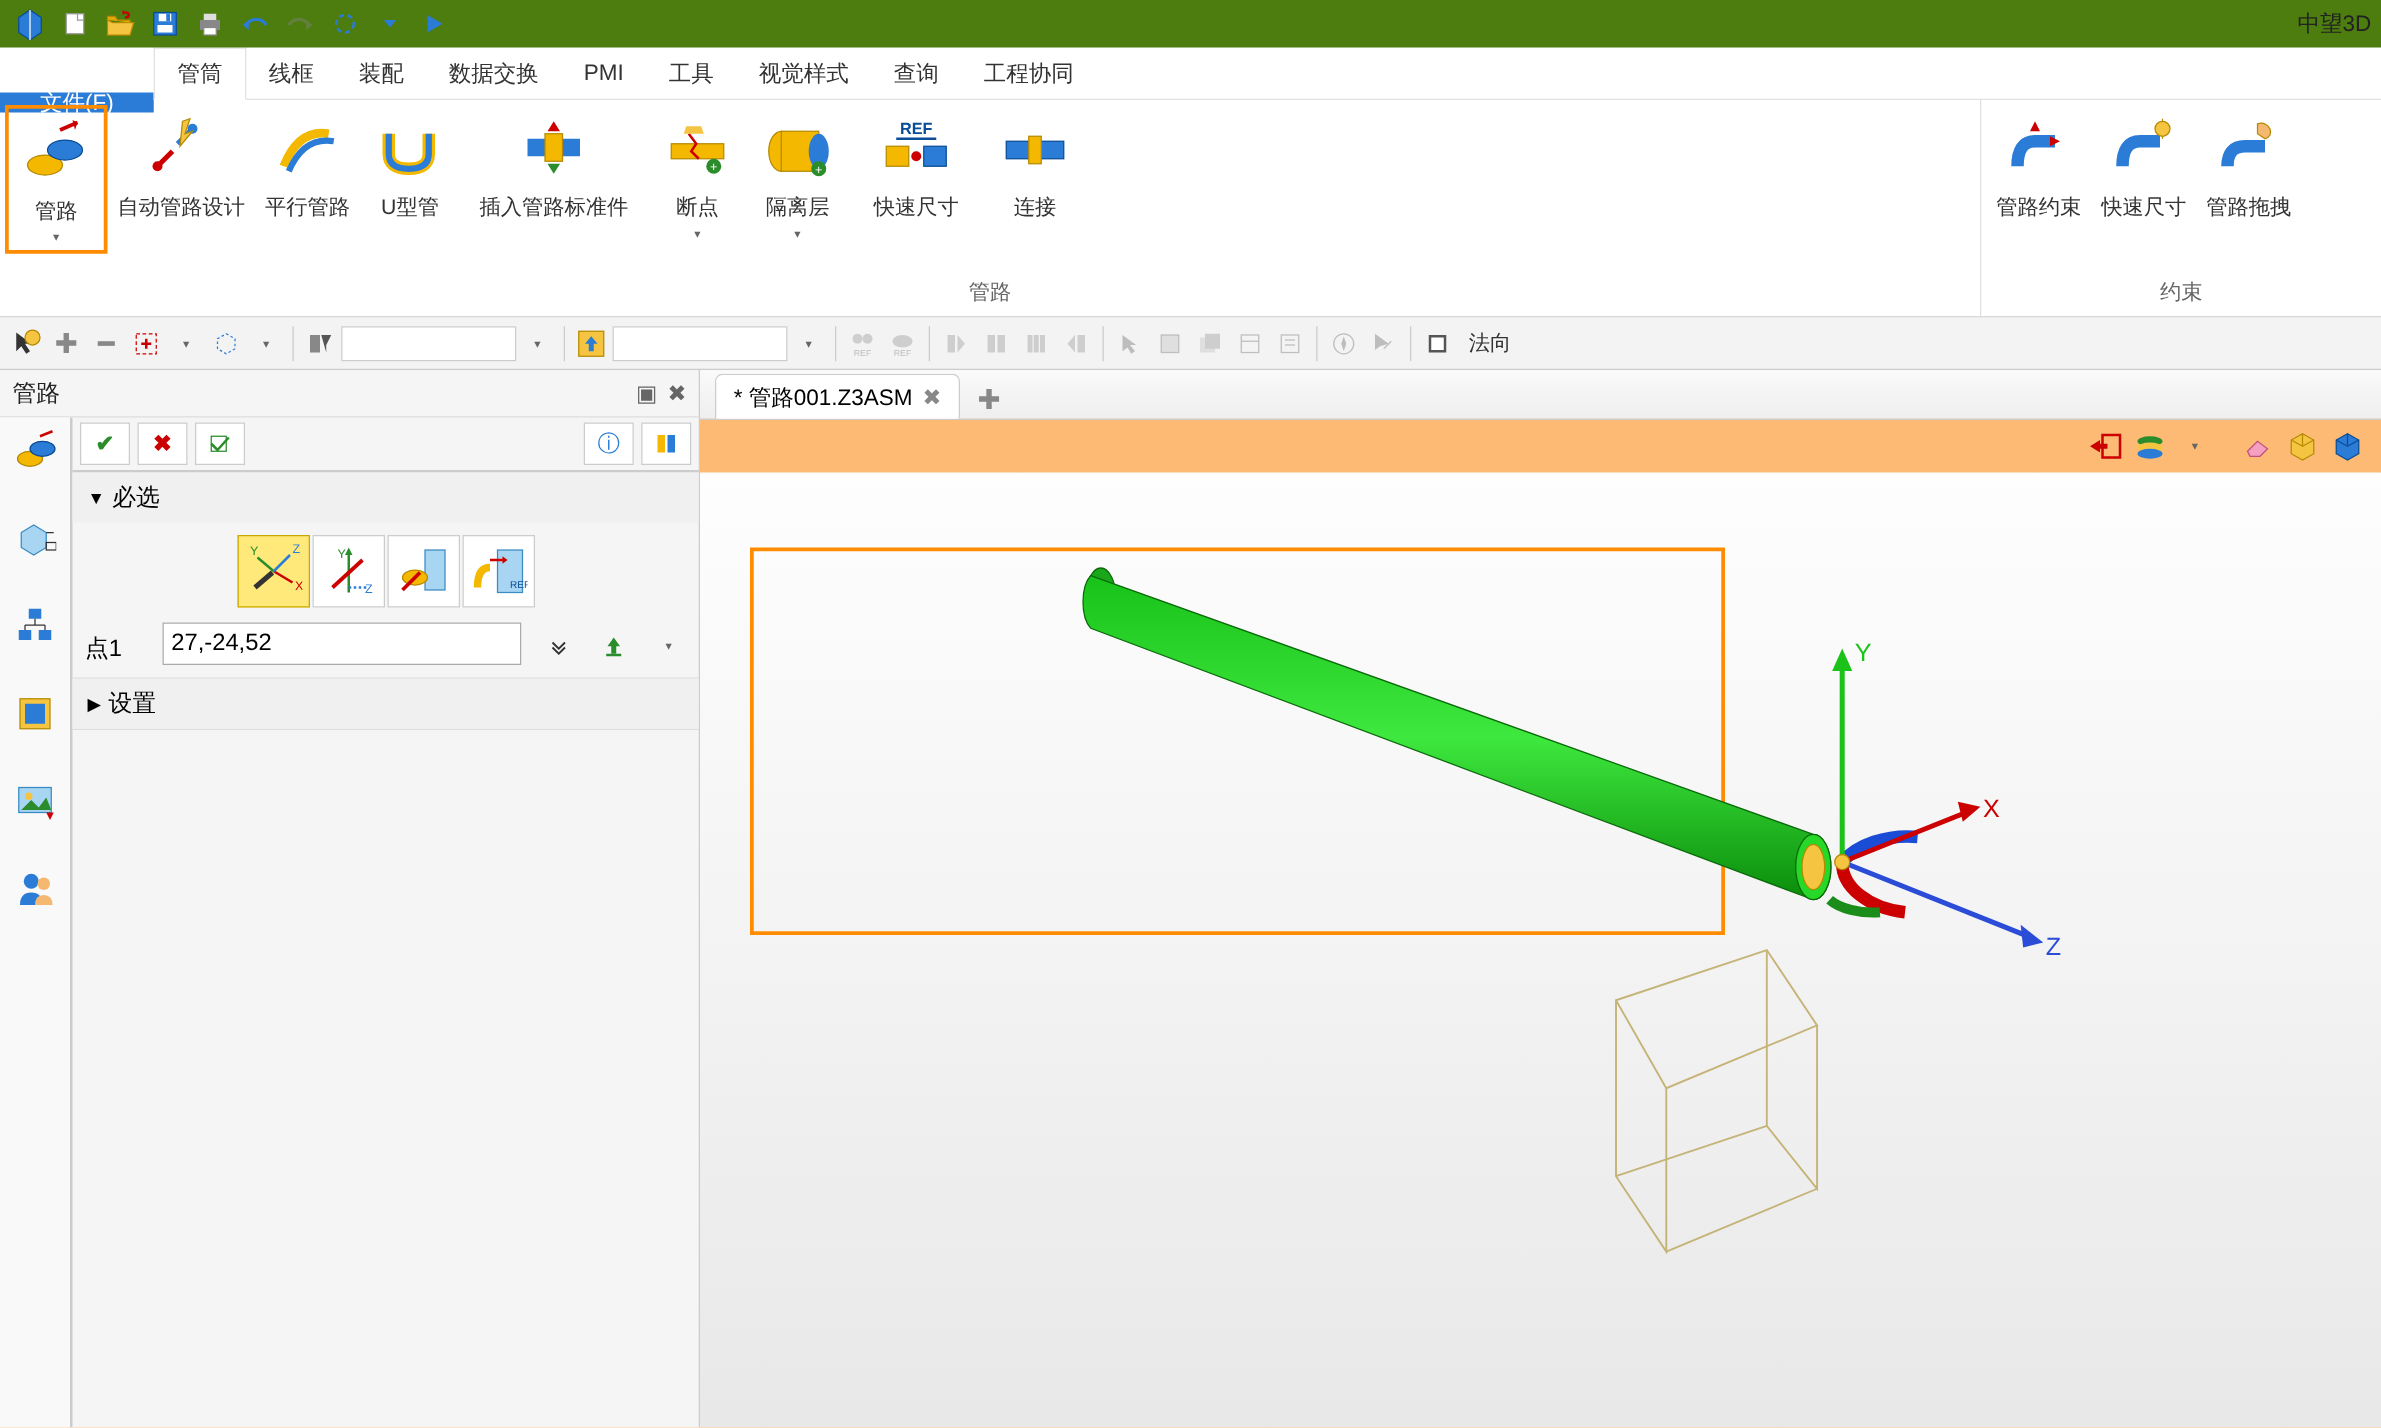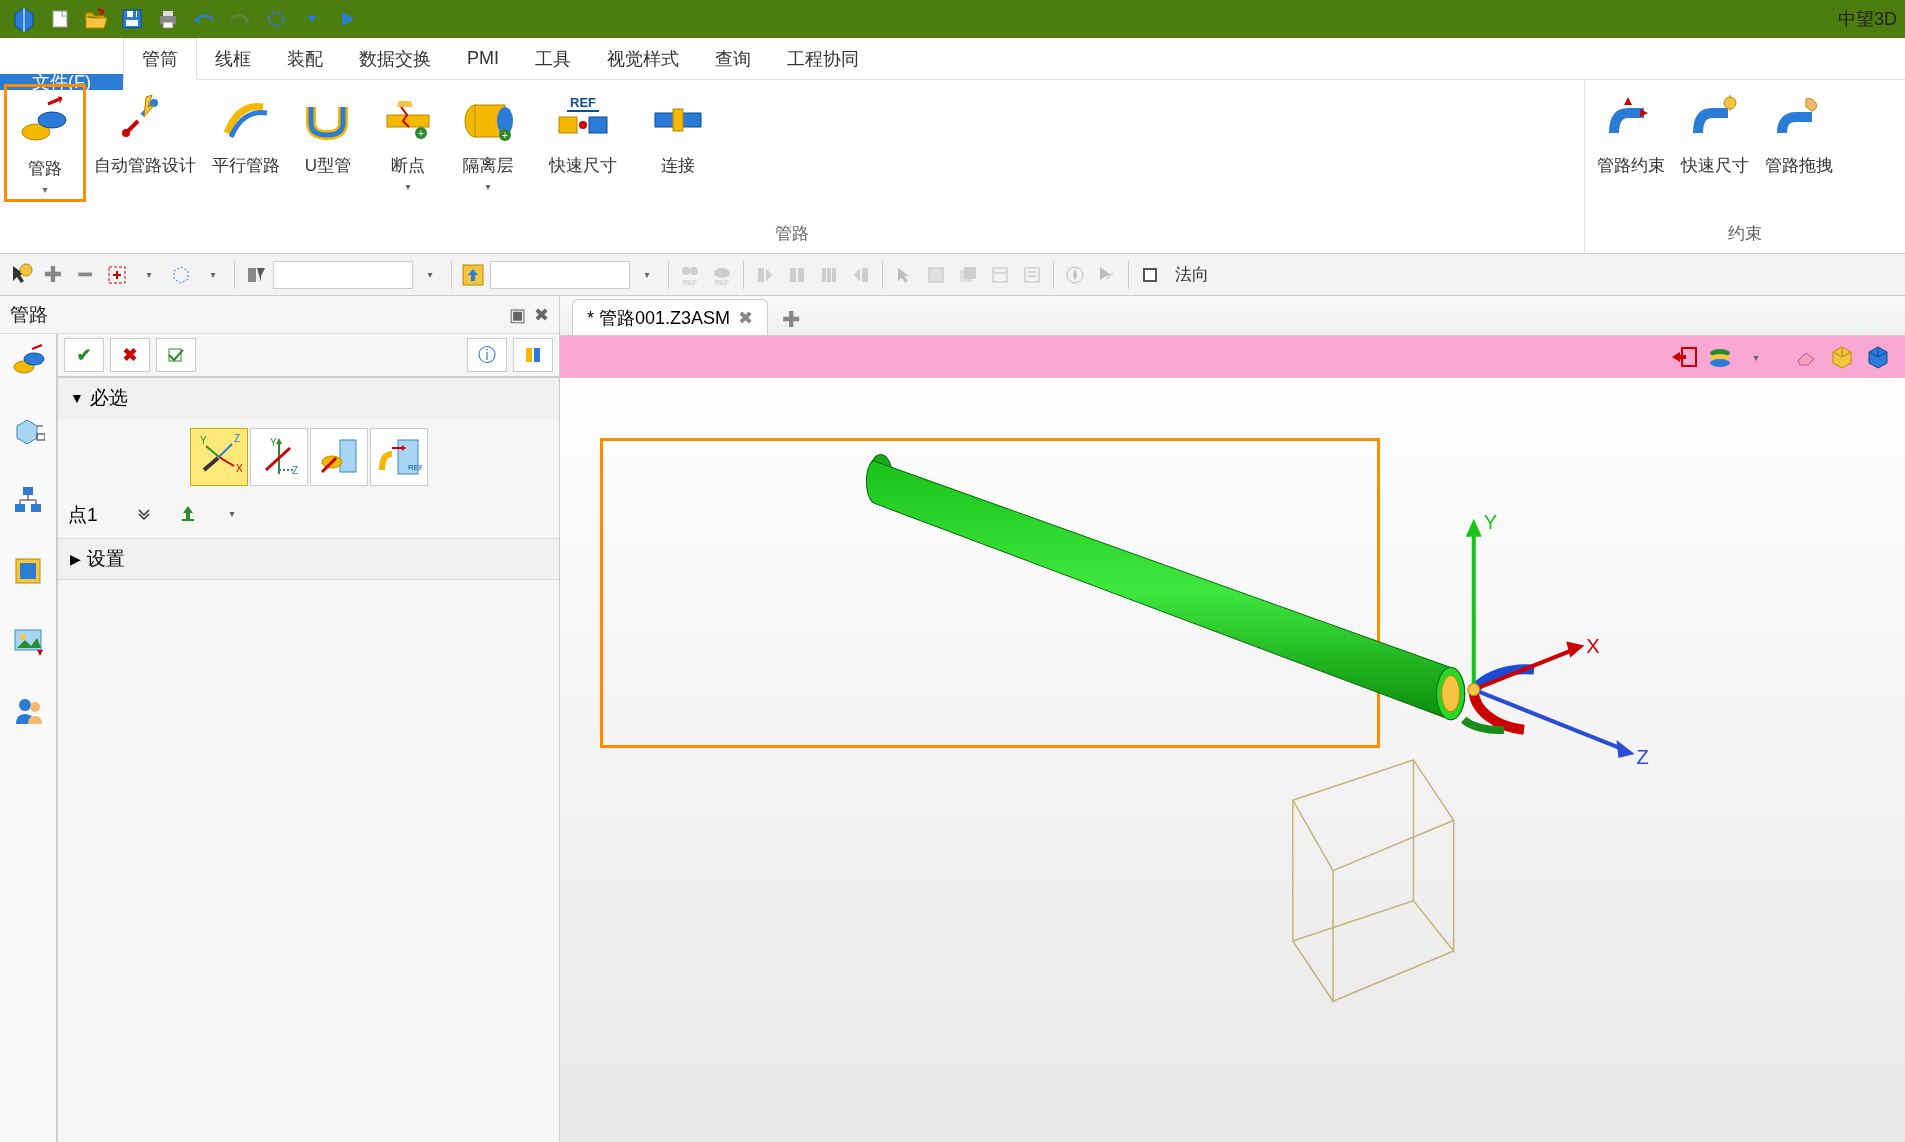--- a/index.html
+++ b/index.html
@@ -64,21 +64,21 @@
 .mode-row { display: flex; justify-content: center; gap: 2px; margin-bottom: 12px; }
 .mode-btn { width: 58px; height: 58px; border: 1px solid #ccc; background: #fff; display: flex; align-items: center; justify-content: center; cursor: pointer; }
 .mode-btn.active { background: #ffe97a; border: 1px solid #c9a800; }
 
 .input-row { display: flex; align-items: flex-end; gap: 16px; }
 .input-row .lbl { font-size: 19px; width: 46px; }
 .input-row input { flex: 1; height: 34px; font-size: 19px; padding: 0 6px; border: 1px solid #aaa; }
 .input-row .small-btn { width: 28px; height: 30px; display: flex; align-items: center; justify-content: center; cursor: pointer; }
 
 
-.viewport-wrap { flex: 1; display: flex; flex-direction: column; background: #f9a8d4; }
+.viewport-wrap { flex: 1; display: flex; flex-direction: column; background: #fdba74; }
 .doc-tabs { height: 40px; background: linear-gradient(#fafafa,#eee); border-bottom: 1px solid #ccc; display: flex; align-items: flex-end; padding-left: 12px; gap: 8px; }
 .doc-tab { height: 36px; background: #fff; border: 1px solid #ccc; border-bottom: none; border-radius: 6px 6px 0 0; padding: 0 14px; display: flex; align-items: center; font-size: 18px; cursor: pointer; gap: 8px; }
 .doc-tab .close { color: #888; cursor: pointer; }
 .add-tab { width: 30px; height: 30px; display: flex; align-items: center; justify-content: center; color: #888; font-size: 22px; cursor: pointer; }
 
 .viewport-toolbar { height: 42px; display: flex; align-items: center; justify-content: flex-end; padding-right: 12px; gap: 6px; }
 .viewport-toolbar .vt-icon { width: 30px; height: 30px; display: flex; align-items: center; justify-content: center; cursor: pointer; }
 
 .viewport { flex: 1; position: relative; background: linear-gradient(#fefefe, #e8e8e8); }
 .highlight-box { position: absolute; left: 40px; top: 60px; width: 780px; height: 310px; border: 3px solid #ff8c00; pointer-events: none; }
@@ -207,20 +207,32 @@
         <div class="label">平行管路</div>
       </div>
       <div class="ribbon-btn">
         <div class="icon-ph">
           <svg width="54" height="50">
               <path d="M10 14 L10 30 Q 10 42 26 42 Q 42 42 42 30 L42 14" fill="none" stroke="#f5b800" stroke-width="10"></path>
               <path d="M10 14 L10 30 Q 10 42 26 42 Q 42 42 42 30 L42 14" fill="none" stroke="#2a7cd6" stroke-width="5"></path>
             </svg>
         </div>
         <div class="label">U型管</div>
+      </div>
+      <div class="ribbon-btn" style="min-width:150px">
+        <div class="icon-ph">
+          <svg width="54" height="50">
+              <rect x="6" y="18" width="14" height="14" fill="#2a7cd6"></rect>
+              <rect x="34" y="18" width="14" height="14" fill="#2a7cd6"></rect>
+              <rect x="20" y="14" width="14" height="22" fill="#f5b800" stroke="#b58a00"></rect>
+              <polygon points="27,4 22,12 32,12" fill="#c00"></polygon>
+              <polygon points="27,46 22,38 32,38" fill="#2a8c2a"></polygon>
+            </svg>
+        </div>
+        <div class="label">插入管路标准件</div>
       </div>
       <div class="ribbon-btn">
         <div class="icon-ph">
           <svg width="54" height="50">
               <rect x="6" y="22" width="42" height="12" fill="#f5b800" stroke="#b58a00"></rect>
               <path d="M20 14 L26 22 L22 28 L28 34" fill="none" stroke="#c00" stroke-width="2"></path>
               <polygon points="18,8 30,8 32,14 16,14" fill="#f5c542"></polygon>
               <circle cx="40" cy="40" r="6" fill="#2a8c2a"></circle>
               <text x="40" y="44" fill="#fff" font-size="10" text-anchor="middle">+</text>
             </svg>
@@ -558,20 +570,21 @@
                     <rect x="22" y="6" width="20" height="34" fill="#a7d5f2" stroke="#3a8bc2"></rect>
                     <path d="M6 36 Q 6 20 16 20" fill="none" stroke="#f5b800" stroke-width="6"></path>
                     <line x1="16" y1="14" x2="28" y2="14" stroke="#c00" stroke-width="2"></line>
                     <polygon points="30,14 26,11 26,17" fill="#c00"></polygon>
                     <text x="32" y="36" font-size="8" fill="#0a4c96">REF</text>
                   </svg>
                 </div>
             </div>
             <div class="input-row">
               <div class="lbl">点1</div>
+              <input type="text" value="27,-24,52" style="">
               <div class="small-btn">
                   <svg width="16" height="16">
                     <polyline points="3,5 8,10 13,5" fill="none" stroke="#333" stroke-width="1.5"></polyline>
                     <polyline points="3,9 8,14 13,9" fill="none" stroke="#333" stroke-width="1.5"></polyline>
                   </svg>
                 </div>
               <div class="small-btn">
                   <svg width="20" height="20">
                     <polygon points="10,3 5,10 8,10 8,16 12,16 12,10 15,10" fill="#2a8c2a"></polygon>
                     <line x1="4" y1="17" x2="16" y2="17" stroke="#2a8c2a" stroke-width="2"></line>

